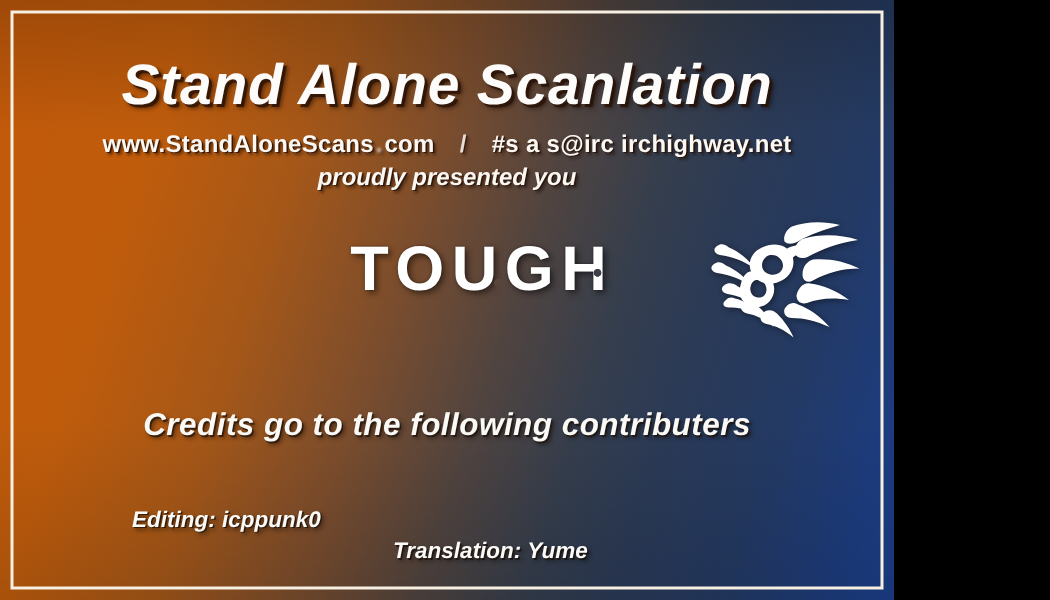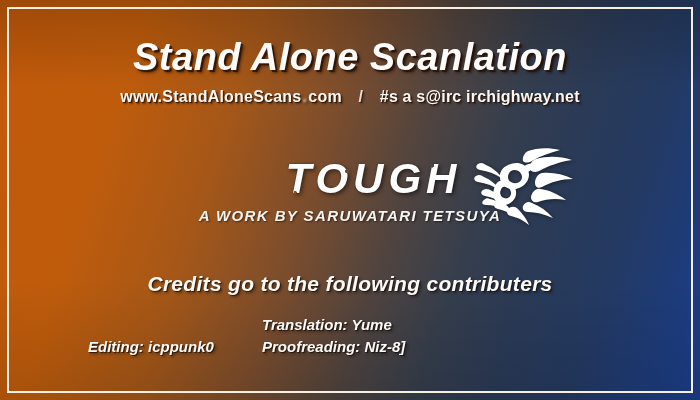--- a/index.html
+++ b/index.html
@@ -8,21 +8,21 @@
     padding: 0;
     background: #000;
   }
   body {
     font-family: "Liberation Sans", sans-serif;
   }
 
   
   #page {
     position: relative;
-    width: 700px;
+    width: 596px;
     height: 400px;
     overflow: hidden;
     
     background:
       linear-gradient(108deg,
         #c2590a 0%,
         #bf5c0c 18%,
         #a55718 32%,
         #7b4d2d 45%,
         #51443f 56%,
@@ -135,21 +135,20 @@
     height: 80px;
   }
 
   .series-title {
     position: absolute;
     left: 0;
     right: 0;
     top: 0;
     font-size: 42px;
     font-weight: bold;
-    font-style: italic;
     letter-spacing: 5px;
     color: #ffffff;
     text-shadow:
        0 0 2px rgba(0,0,0,0.35),
        2px 2px 4px rgba(0,0,0,0.5);
     
     -webkit-mask-image:
       radial-gradient(circle at 12% 26%, transparent 0 2.2px, #000 2.6px),
       radial-gradient(circle at 21% 62%, transparent 0 1.6px, #000 2.0px),
       radial-gradient(circle at 30% 18%, transparent 0 2.6px, #000 3.0px),
@@ -240,21 +239,21 @@
     font-weight: bold;
     font-style: italic;
     color: #fcfaf7;
     line-height: 22px;
     white-space: nowrap;
     text-shadow:
        1px 1px 0 rgba(25,15,8,0.72),
        2px 2px 3px rgba(8,5,2,0.5);
   }
   .col-left  { left: 26px;  text-align: left; margin-left: 48px;  }
-  .col-mid   { left: 248px; text-align: left;  }
+  .col-mid   { left: 248px; text-align: left; margin-top: 43px;  }
   .col-right { right: 22px; text-align: right; }
 
   .credit-line { display: block; }
 </style>
 </head>
 <body>
 
 <div id="page">
 
   <div class="frame"></div>
@@ -262,26 +261,26 @@
   <div class="content">
 
     <div class="group-title">Stand Alone Scanlation</div>
 
     <div class="group-urls">
       <span><span>www.StandAloneScans</span><span class="blur-dot">.</span><span>com</span></span>
       <span class="sep">/</span>
       <span>#s a s@irc irchighway.net</span>
     </div>
 
+    <div class="group-presents">proudly presented you</div>
 
     <div class="logo-block">
 
       <div class="series-title">TOUGH</div>
 
-      <div class="series-author">A WORK BY SARUWATARI TETSUYA</div>
 
       <div class="tribal-ornament">
         <svg viewBox="0 0 104 78" xmlns="http://www.w3.org/2000/svg" aria-hidden="true">
           <g fill="#ffffff">
 
             <path d="M58 4 C66 1 78 0 90 3 C80 6 70 9 62 14 C58 16 55 16 53 14 C52 11 54 6 58 4 Z"></path>
             <path d="M66 12 C77 9 90 9 102 13 C89 15 78 19 69 24 C65 26 61 25 60 22 C59 18 62 13 66 12 Z"></path>
             <path d="M72 26 C82 25 93 27 103 32 C91 32 81 35 72 40 C68 42 65 40 65 36 C65 31 68 27 72 26 Z"></path>
             <path d="M70 42 C79 43 88 47 96 53 C85 51 76 52 68 55 C64 56 61 54 61 50 C62 45 66 41 70 42 Z"></path>
             <path d="M62 56 C70 59 77 64 83 71 C74 67 66 65 58 65 C54 65 52 62 53 59 C55 55 59 54 62 56 Z"></path>
@@ -314,23 +313,19 @@
           <span>Editing:</span>
           <span>icppunk0</span>
         </span>
       </div>
 
       <div class="credit-col col-mid">
         <span class="credit-line">
           <span>Translation:</span>
           <span>Yume</span>
         </span>
-        <span class="credit-line">
-          <span>Proofreading:</span>
-          <span>Niz-8]</span>
-        </span>
       </div>
 
 
     </div>
 
   </div>
 </div>
 
 </body></html>

